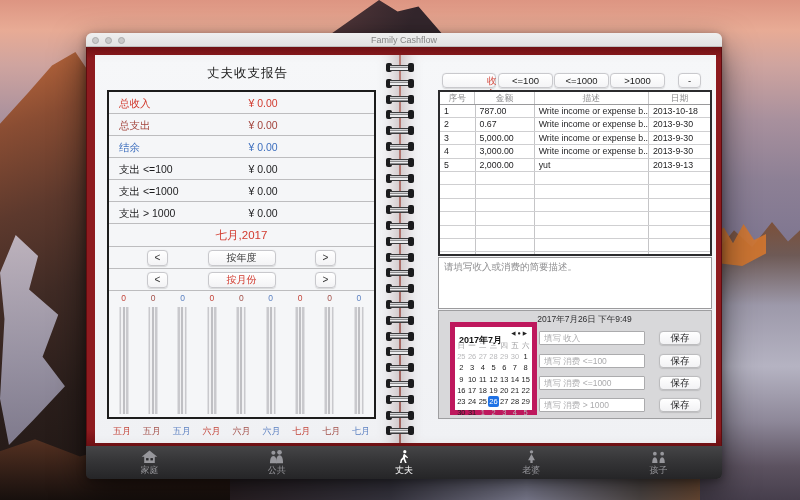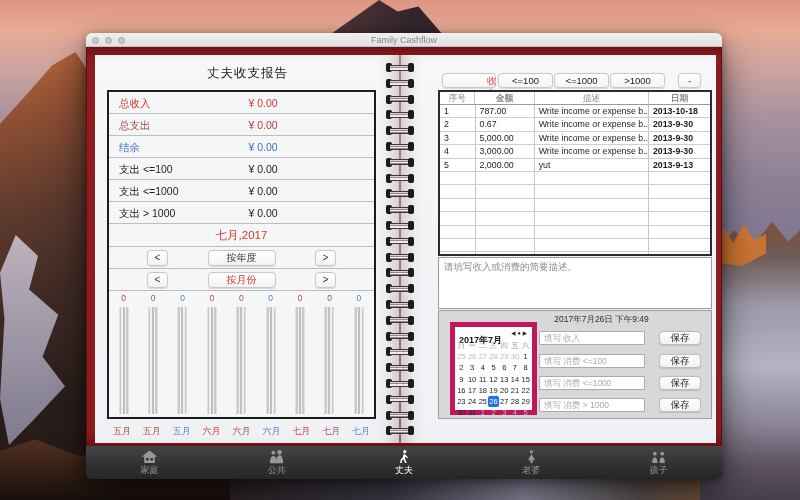--- a/index.html
+++ b/index.html
@@ -82,27 +82,27 @@
   .filter-btn { position:absolute; top:0; height:15px; border:1px solid #c9c9cd; border-radius:4px;
     background:linear-gradient(#ffffff,#f4f4f6); font-size:9.5px; color:#222; text-align:center; line-height:13px;
     box-shadow:0 .5px 1px rgba(0,0,0,.12); }
   .filter-active { color:#d0392d;padding-left:44px; }
   .data-table { position:absolute; left:38px; top:35px; width:274px; height:166px;
     border:2px solid #2b2b2d; background:#fff; overflow:hidden; }
   .t-row { display:flex; height:13.4px; border-bottom:.8px solid #cfcfd1; }
   .t-head-row { height:13px; border-bottom:1px solid #9a9a9c; }
   .t-cell { border-right:.8px solid #c5c5c7; font-size:8.8px; line-height:13px; padding-left:4px;
     white-space:nowrap; overflow:hidden; color:#1d1d1f; }
-  .t-cell:last-child { border-right:none;font-weight:bold; }
+  .t-cell:last-child { border-right:none; }
   .t-head-cell { color:#8a8a8c; text-align:center; padding-left:0; }
   .desc-box { position:absolute; left:38px; top:202px; width:274px; height:52px; background:#fff;
     border:1.5px solid #9b9b9d; padding:3px 5px; font-size:9.5px; color:#8e8e90; }
   .panel { position:absolute; left:38px; top:255px; width:274px; height:109px;
     background:#d8d8da; border:1px solid #9e9ea0; }
-  .datetime { position:absolute; top:3px; left:17px; width:100%; text-align:center; padding-left:19px;
+  .datetime { position:absolute; top:3px; left:0; width:100%; text-align:center; padding-left:19px;
     font-size:8.5px; color:#2e2e30; }
   .calendar { position:absolute; left:11px; top:11px; width:87px; height:93px; background:#fff; border:5px solid #be185d; }
   .cal-head { position:absolute; left:4px; right:3px; top:2px; height:11px; }
   .cal-title { font-size:9px; font-weight:bold; color:#111; }
   .cal-nav { position:absolute; right:0; top:1px; font-size:5.5px; color:#222; letter-spacing:2px; }
   .cal-weekdays { position:absolute; left:1px; right:1px; top:14px; display:flex; }
   .cal-wd { flex:1; text-align:center; font-size:7.5px; color:#9c9c9e; }
   .cal-grid { position:absolute; left:1px; right:1px; top:24px; }
   .cal-week { display:flex; height:11.3px; }
   .cal-day { flex:1; text-align:center; font-size:7.5px; line-height:11.3px; color:#222; }
@@ -246,21 +246,21 @@
         <div class="filters" id="filters">
             <button class="filter-btn filter-active" style="left: 0px; width: 54px;">收入</button>
             <button class="filter-btn" style="left: 56px; width: 55px;">&lt;=100</button>
             <button class="filter-btn" style="left: 112px; width: 55px;">&lt;=1000</button>
             <button class="filter-btn" style="left: 168px; width: 55px;">&gt;1000</button>
             <button class="filter-btn" style="left: 236px; width: 23px;">-</button>
           </div>
         <div class="data-table" id="data-table">
             <div class="t-row t-head-row">
               <span class="t-cell t-head-cell" style="width: 36px;">序号</span>
-              <span class="t-cell t-head-cell" style="width: 60px; font-weight: bold;">金额</span>
+              <span class="t-cell t-head-cell" style="width: 60px;">金额</span>
               <span class="t-cell t-head-cell" style="width: 116px;">描述</span>
               <span class="t-cell t-head-cell" style="width: 62px;">日期</span>
             </div>
             <div class="t-row">
               <span class="t-cell" style="width: 36px;">1</span>
               <span class="t-cell" style="width: 60px;">787.00</span>
               <span class="t-cell" style="width: 116px;">Write income or expense b...</span>
               <span class="t-cell" style="width: 62px;">2013-10-18</span>
             </div>
             <div class="t-row">

